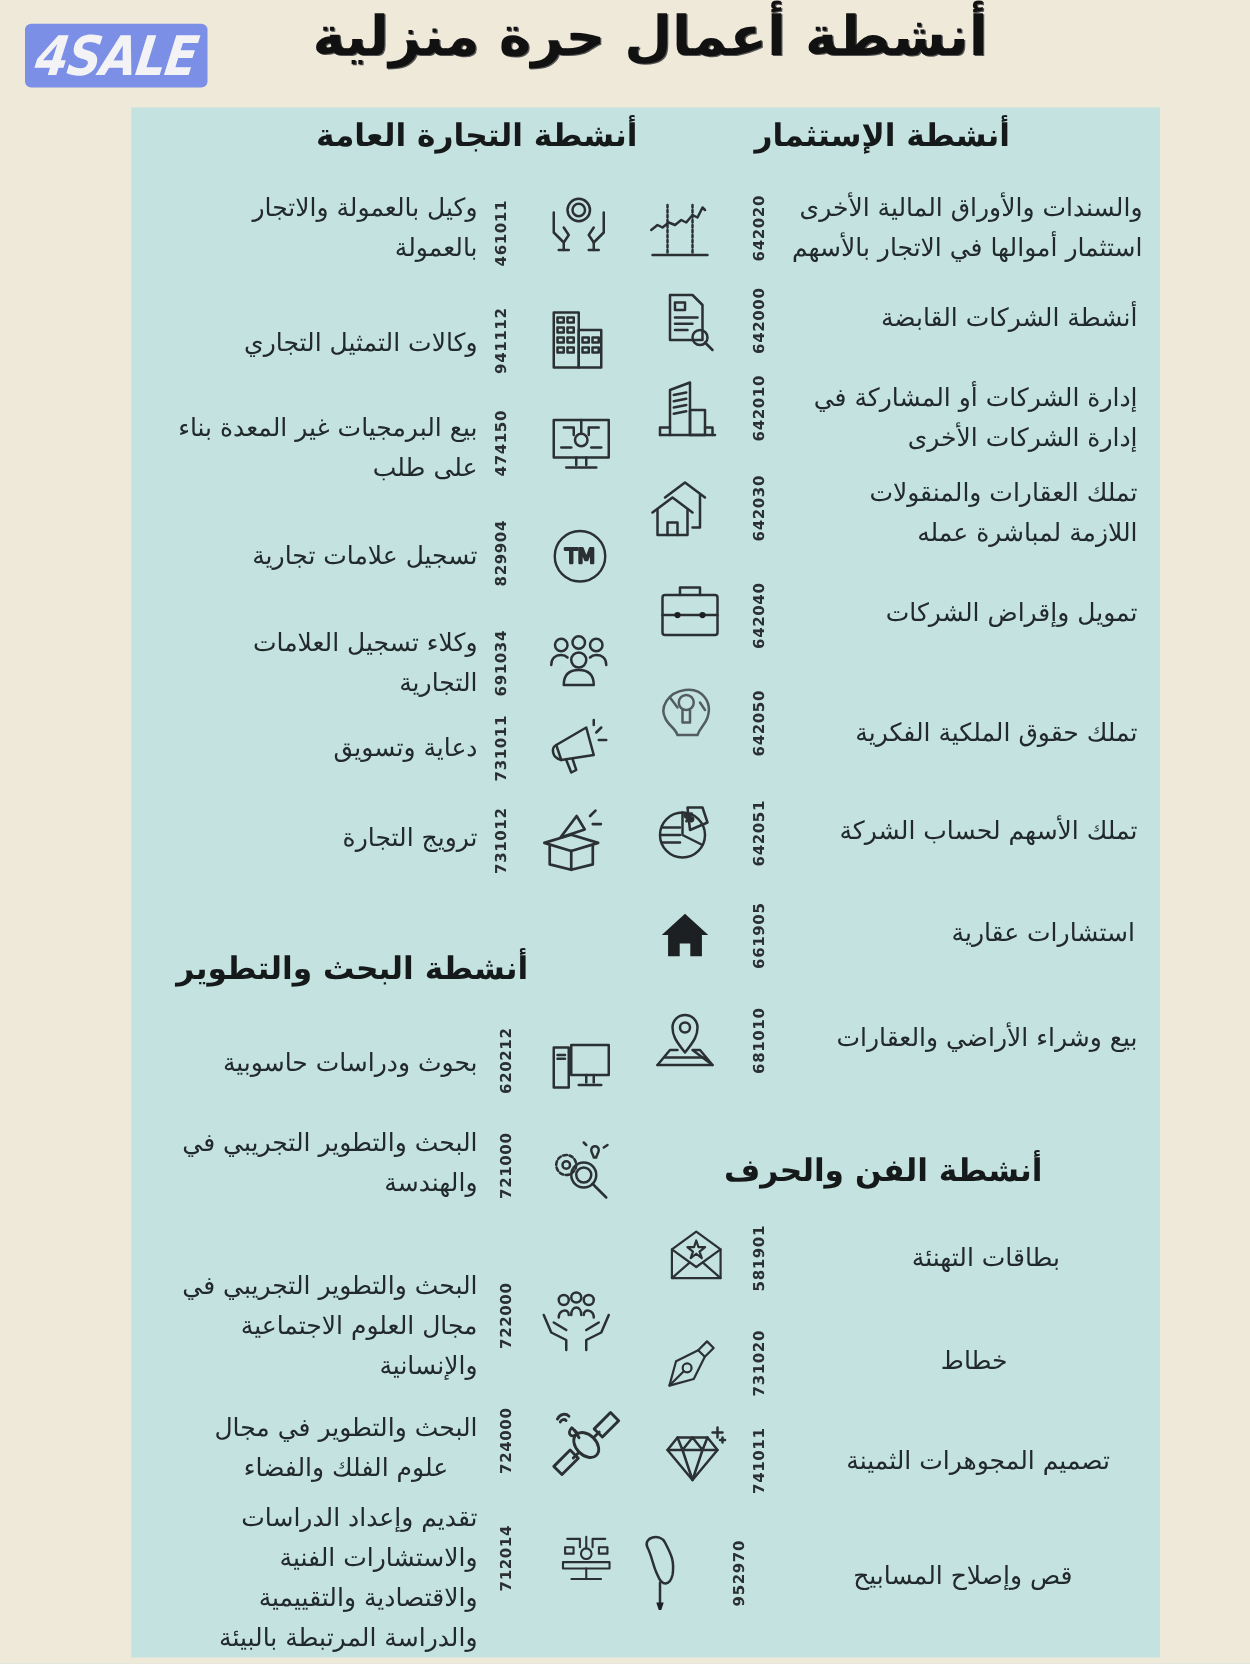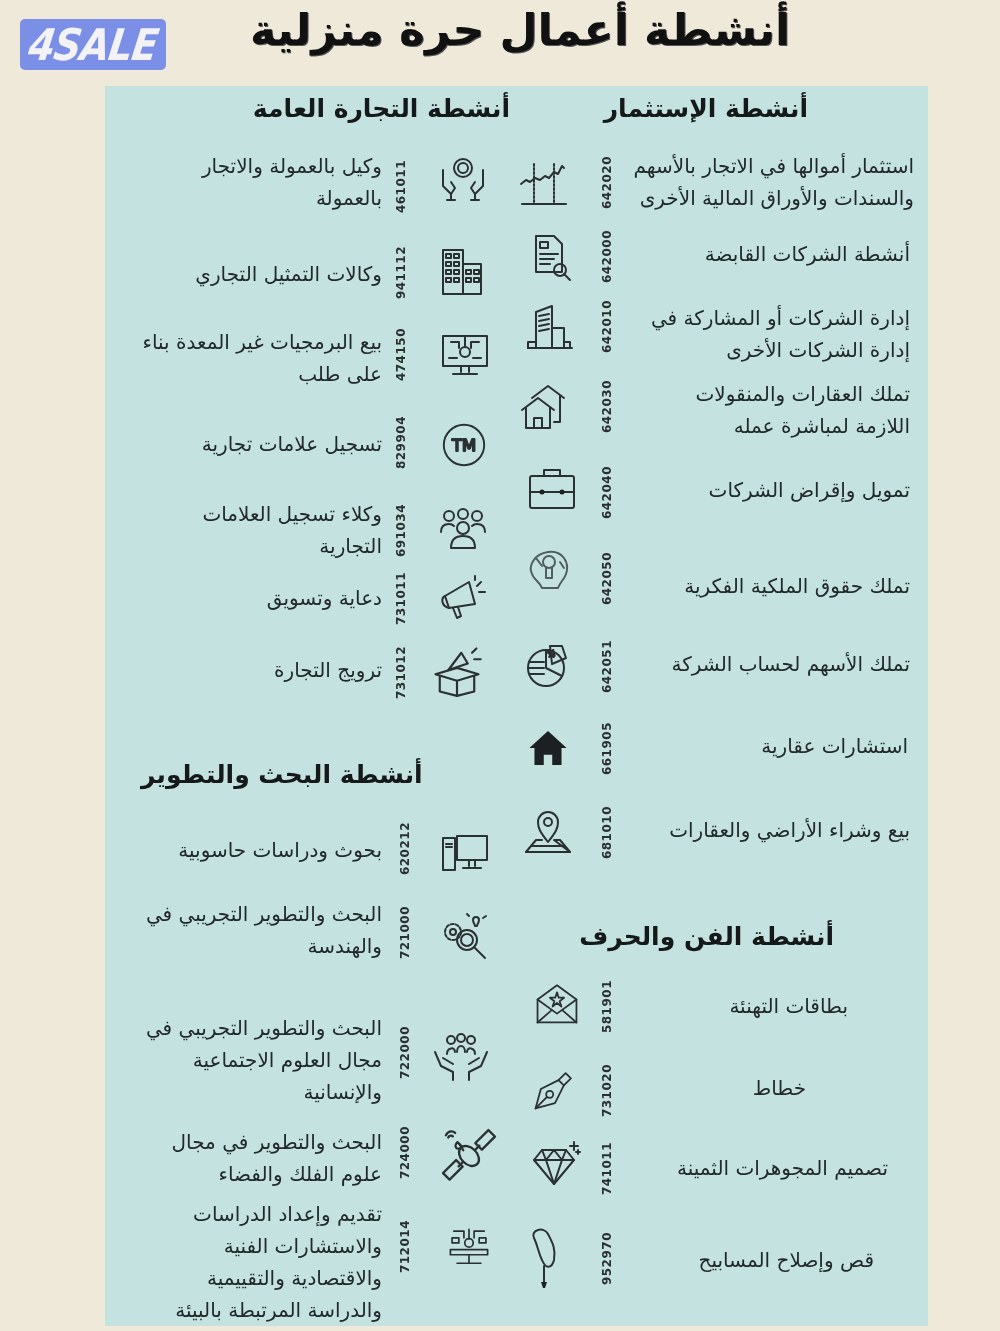--- a/index.html
+++ b/index.html
@@ -60,22 +60,22 @@
 <div class="main-title">أنشطة أعمال حرة منزلية</div>
 
 <div class="panel">
 
   <div class="col col-right" style="height:1240px;">
 
     <div class="section-title" style="right:120px; top:8px;">أنشطة الإستثمار</div>
 
     <div class="item" style="right:0; top:64px; width:420px; height:64px;">
       <div class="item-text" style="position:absolute; right:14px; top:0;">
+        <div>والسندات والأوراق المالية الأخرى</div>
         <div>استثمار أموالها في الاتجار بالأسهم</div>
-        <div>والسندات والأوراق المالية الأخرى</div>
       </div>
       <div class="item-code" style="right:314px; top:6px;">642020</div>
       <div class="icon" style="right:358px; top:8px;">
         <svg viewBox="0 0 52 52">
             <line x1="4" y1="46" x2="48" y2="46"></line>
             <line x1="16" y1="6" x2="16" y2="46" stroke-dasharray="2 2"></line>
             <line x1="36" y1="6" x2="36" y2="46" stroke-dasharray="2 2"></line>
             <polyline points="3,26 8,22 12,24 17,20 22,22 27,18 31,20 36,14 40,16 44,8 46,10"></polyline>
           </svg>
       </div>
@@ -259,21 +259,21 @@
             <path d="M4 22 L12 12 H36 L44 22 L24 46 Z"></path>
             <line x1="4" y1="22" x2="44" y2="22"></line>
             <path d="M12 12 L16 22 L24 12 L32 22 L36 12"></path>
             <path d="M16 22 L24 46 L32 22"></path>
             <path d="M44 4 V12 M40 8 H48"></path>
             <path d="M48 12 V16 M46 14 H50"></path>
           </svg>
       </div>
     </div>
 
-    <div class="item" style="right:0; top:1140px; width:420px; height:70px;">
+    <div class="item" style="right:16px; top:1140px; width:420px; height:70px;">
       <div class="item-text" style="position:absolute; right:54px; top:18px;">
         <div>قص وإصلاح المسابيح</div>
       </div>
       <div class="item-code" style="right:314px; top:6px;">952970</div>
       <div class="icon" style="right:356px; top:0; height:64px;">
         <svg viewBox="0 0 52 64">
             <path d="M14 12 C10 4 24 0 28 8 C32 16 36 22 34 34 C32 42 26 44 22 34 C18 26 18 20 14 12 Z"></path>
             <line x1="24" y1="40" x2="24" y2="56"></line>
             <path class="fill" d="M21 56 H27 L25 62 H23 Z"></path>
           </svg>
@@ -476,21 +476,21 @@
             <path d="M26 20 C26 12 34 12 34 20"></path>
             <path d="M36 20 C36 14 44 16 44 22"></path>
             <path d="M4 20 L10 34 L22 40 V48"></path>
             <path d="M56 20 L50 34 L38 40 V48"></path>
             <path d="M12 26 L22 32"></path>
             <path d="M48 26 L38 32"></path>
           </svg>
       </div>
     </div>
 
-    <div class="item" style="left:0; top:1040px; width:405px; height:64px;">
+    <div class="item" style="left:0; top:1040px; width:405px; height:64px;text-align:center;">
       <div class="item-text" style="position:absolute; right:128px; top:0; white-space:nowrap;">
         <div>البحث والتطوير في مجال</div>
         <div>علوم الفلك والفضاء</div>
       </div>
       <div class="item-code" style="left:293px; top:0;">724000</div>
       <div class="icon" style="left:334px; top:0; width:60px; height:60px;">
         <svg viewBox="0 0 52 52">
             <rect x="4" y="34" width="16" height="8" transform="rotate(-45 12 38)"></rect>
             <rect x="32" y="8" width="16" height="8" transform="rotate(-45 40 12)"></rect>
             <ellipse cx="26" cy="26" rx="7" ry="10" transform="rotate(-45 26 26)"></ellipse>

